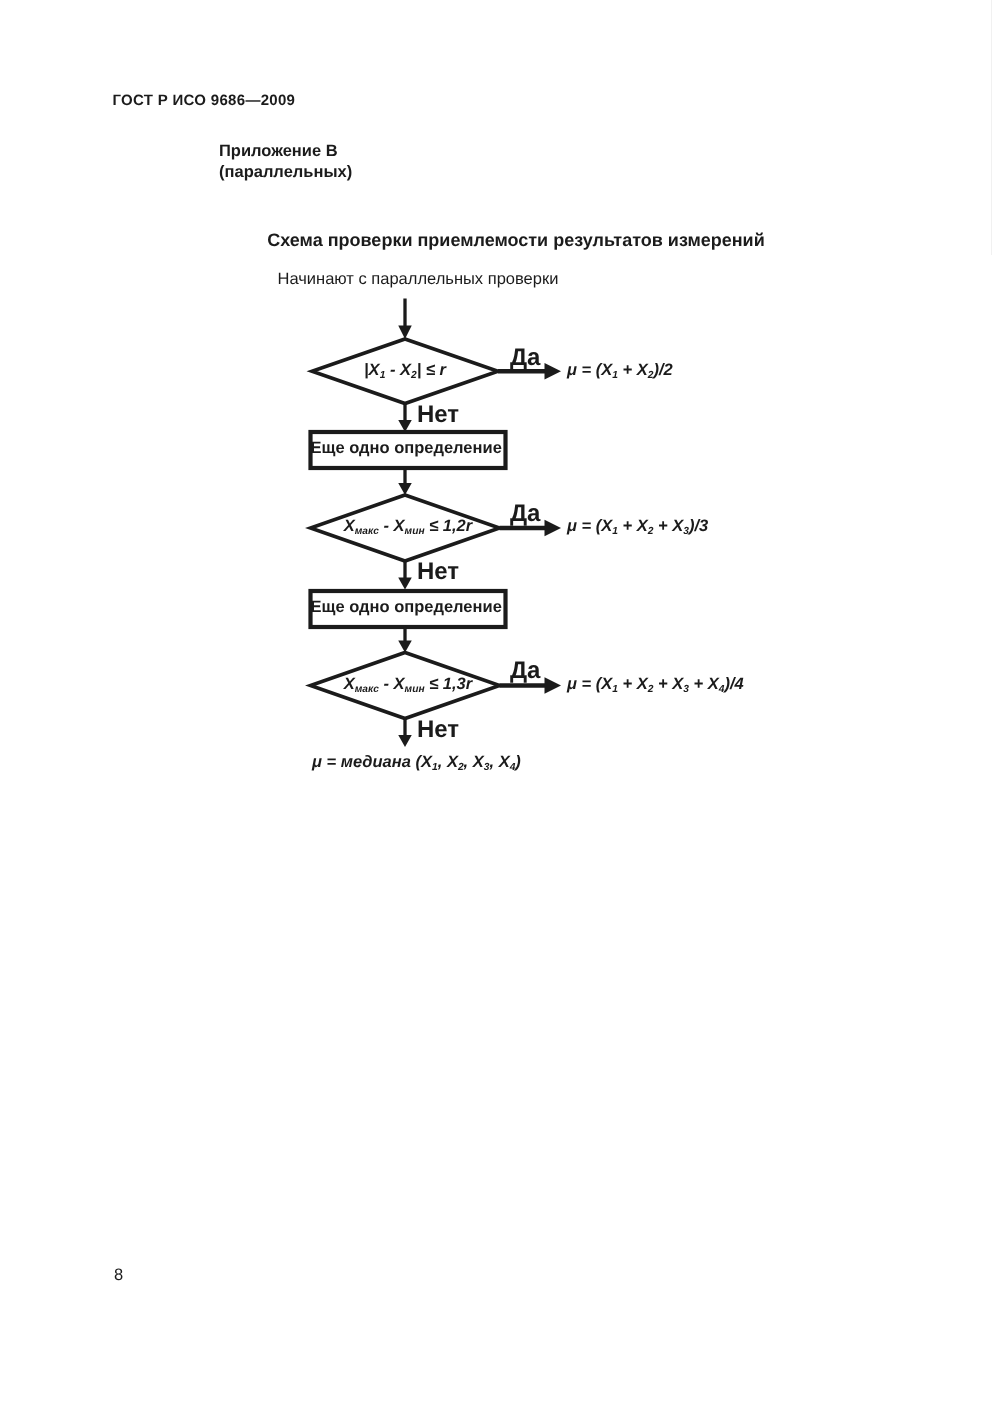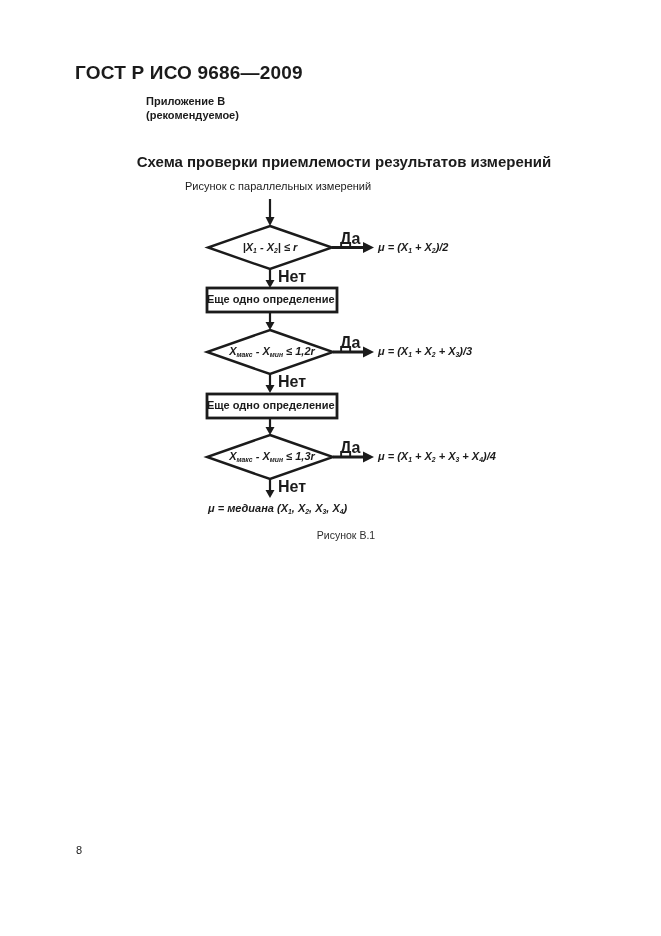--- a/index.html
+++ b/index.html
@@ -9,30 +9,30 @@
     height: 936px;
     margin: 0 auto;
     background: #ffffff;
     font-family: "Liberation Sans", sans-serif;
     color: #1b1b1b;
     overflow: hidden;
   }
   .abs { position: absolute; }
   .doc-header {
     left: 75px; top: 62px;
-    font-size: 19px; font-weight: bold; letter-spacing: 0.2px;
+    font-size: 10px; font-weight: bold; letter-spacing: 0.2px;
     white-space: nowrap;
   }
   .annex {
     left: 146px; top: 94px; width: 400px;
     text-align: left; font-size: 11px; font-weight: bold; line-height: 14px;
   }
   .fig-title {
     left: 44px; top: 153px; width: 600px;
-    text-align: center; font-size: 15px; font-weight: bold;
+    text-align: center; font-size: 12px; font-weight: bold;
     white-space: nowrap;
   }
   .start-label {
     left: 185px; top: 180px;
     font-size: 11px;
     white-space: nowrap;
   }
   .chart-svg { left: 0; top: 0; }
   .cond {
     text-align: center; font-size: 11px; font-weight: bold; font-style: italic;
@@ -58,26 +58,26 @@
 </style>
 </head>
 <body>
 
 <div class="page">
 
   <div class="abs doc-header">ГОСТ Р ИСО 9686—2009</div>
 
   <div class="abs annex">
     <div>Приложение В</div>
-    <div>(рекомендуемое)</div>
+    <div>(параллельных)</div>
   </div>
 
   <div class="abs fig-title">Схема проверки приемлемости результатов измерений</div>
 
-  <div class="abs start-label">Рисунок с параллельных измерений</div>
+  <div class="abs start-label">Начинают с параллельных проверки</div>
 
   <svg class="abs chart-svg" width="661" height="936" viewBox="0 0 661 936">
     <g stroke="#1b1b1b" fill="none">
 
       <line x1="270" y1="199" x2="270" y2="218" stroke-width="2.2"></line>
       <polygon points="265.5,217 274.5,217 270,226" fill="#1b1b1b" stroke="none"></polygon>
 
       <polygon points="270,226 332,247.5 270,269 208,247.5" stroke-width="2.4" fill="#ffffff"></polygon>
 
       <line x1="332" y1="247.5" x2="364" y2="247.5" stroke-width="3"></line>
@@ -126,17 +126,16 @@
 
   <div class="abs box-label" style="left:207px; top:399px;">Еще одно определение</div>
 
   <div class="abs cond" style="left:187px; top:450px; width:170px;">X<sub>макс</sub> - X<sub>мин</sub> ≤ 1,3r</div>
   <div class="abs yes-label" style="left:340px; top:442px;">Да</div>
   <div class="abs formula" style="left:378px; top:450px;">μ = (X<sub>1</sub> + X<sub>2</sub> + X<sub>3</sub> + X<sub>4</sub>)/4</div>
   <div class="abs no-label" style="left:278px; top:481px;">Нет</div>
 
   <div class="abs formula" style="left:208px; top:502px;">μ = медиана (X<sub>1</sub>, X<sub>2</sub>, X<sub>3</sub>, X<sub>4</sub>)</div>
 
-  <div class="abs caption">Рисунок В.1</div>
 
   <div class="abs page-number">8</div>
 
 </div>
 
 </body></html>

